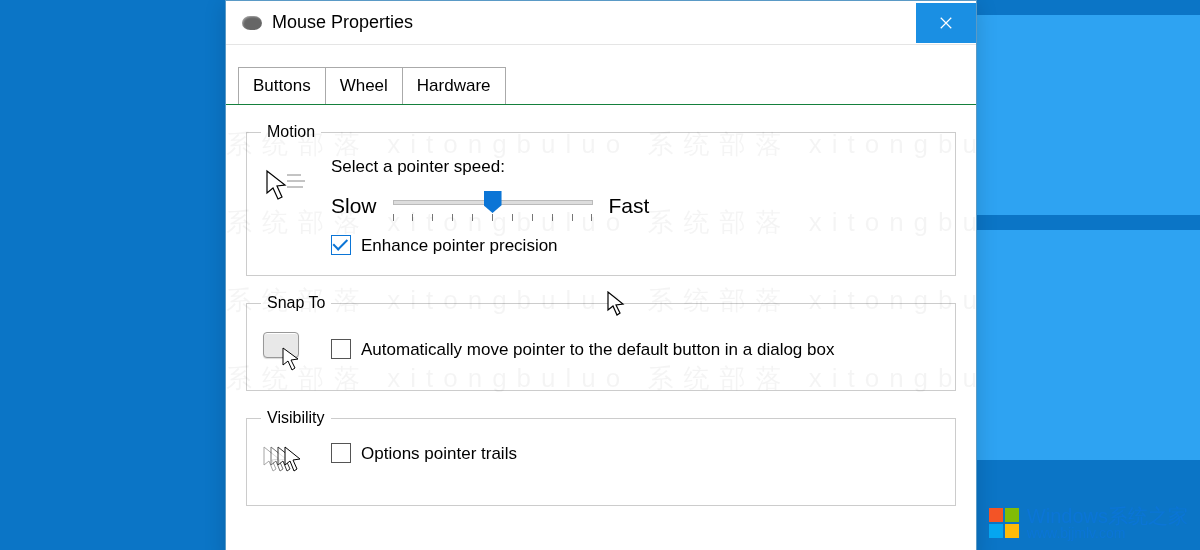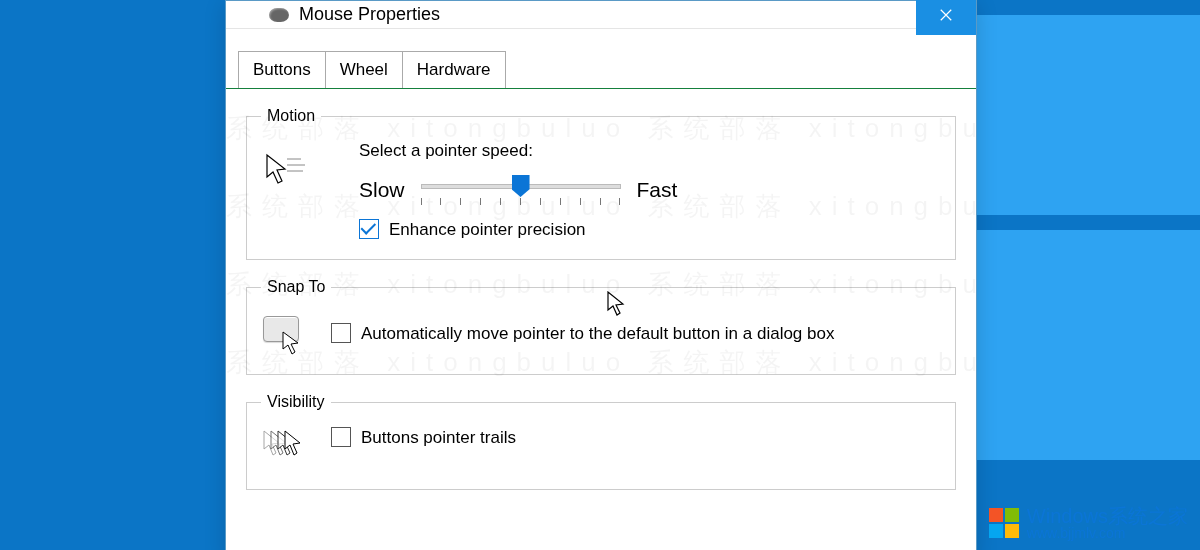--- a/index.html
+++ b/index.html
@@ -22,27 +22,26 @@
     top: 0;
     width: 752px;
     height: 560px;
     background: #ffffff;
     border: 1px solid #5a9ac6;
     box-shadow: 0 4px 20px rgba(0,0,0,0.15);
     display: flex;
     flex-direction: column;
   }
   .titlebar {
-    height: 28px;
+    height: 44px;
     background: #ffffff;
     display: flex;
     align-items: center;
     border-bottom: 1px solid #e5e5e5;
     position: relative;
-    padding-left: 27px;
   }
   .title-icon {
     width: 20px; height: 14px;
     margin-left: 16px; margin-right: 10px;
     background: #666;
     border-radius: 50% / 60%;
     box-shadow: inset 1px 1px 2px rgba(255,255,255,0.4);
   }
   .title-text {
     color: #000;
@@ -97,21 +96,21 @@
     margin-bottom: 18px;
     padding: 16px 14px 18px 14px;
     position: relative;
   }
   legend {
     font-size: 16px;
     color: #000;
     padding: 0 6px;
   }
 
-  .motion-row { display: flex; align-items: flex-start; gap: 28px; }
+  .motion-row { display: flex; align-items: flex-start; }
   .motion-icon {
     width: 48px;
     height: 48px;
     position: relative;
     margin-right: 22px;
     margin-top: 6px;
   }
   .motion-icon svg { width: 48px; height: 48px; }
 
   .motion-body { flex:1; }
@@ -288,21 +287,21 @@
             <g fill="#fff" stroke="#000" stroke-width="1">
               <path d="M3 4 L3 22 L8 18 L12 28 L15 26 L11 17 L18 16 Z" opacity="0.35"></path>
               <path d="M10 4 L10 22 L15 18 L19 28 L22 26 L18 17 L25 16 Z" opacity="0.55"></path>
               <path d="M17 4 L17 22 L22 18 L26 28 L29 26 L25 17 L32 16 Z" opacity="0.8"></path>
               <path d="M24 4 L24 22 L29 18 L33 28 L36 26 L32 17 L39 16 Z"></path>
             </g>
           </svg>
         </div>
         <div class="checkrow" style="margin-top:0;">
           <div class="checkbox plain"></div>
-          <div class="checklabel">Buttons pointer trails</div>
+          <div class="checklabel">Options pointer trails</div>
         </div>
       </div>
     </fieldset>
 
     <div class="page-texture">
       系统部落 xitongbuluo 系统部落 xitongbuluo 系统部落<br>
       系统部落 xitongbuluo 系统部落 xitongbuluo 系统部落<br>
       系统部落 xitongbuluo 系统部落 xitongbuluo 系统部落<br>
       系统部落 xitongbuluo 系统部落 xitongbuluo 系统部落
     </div>

